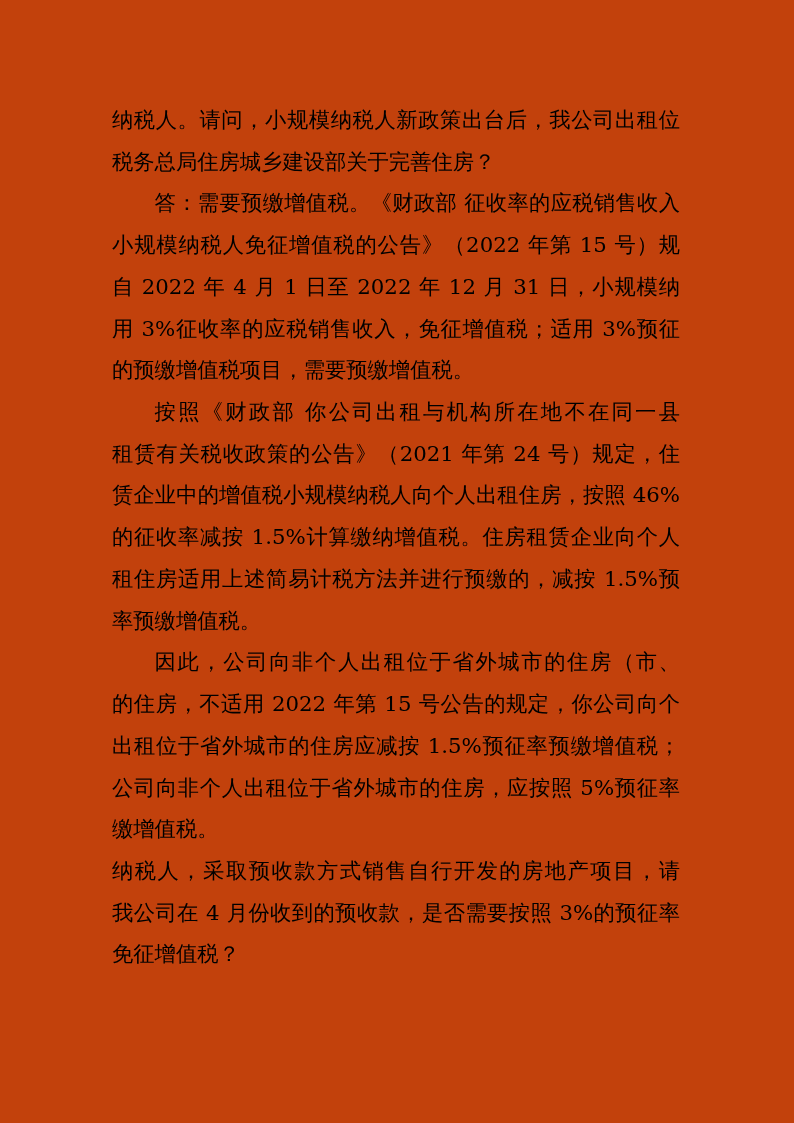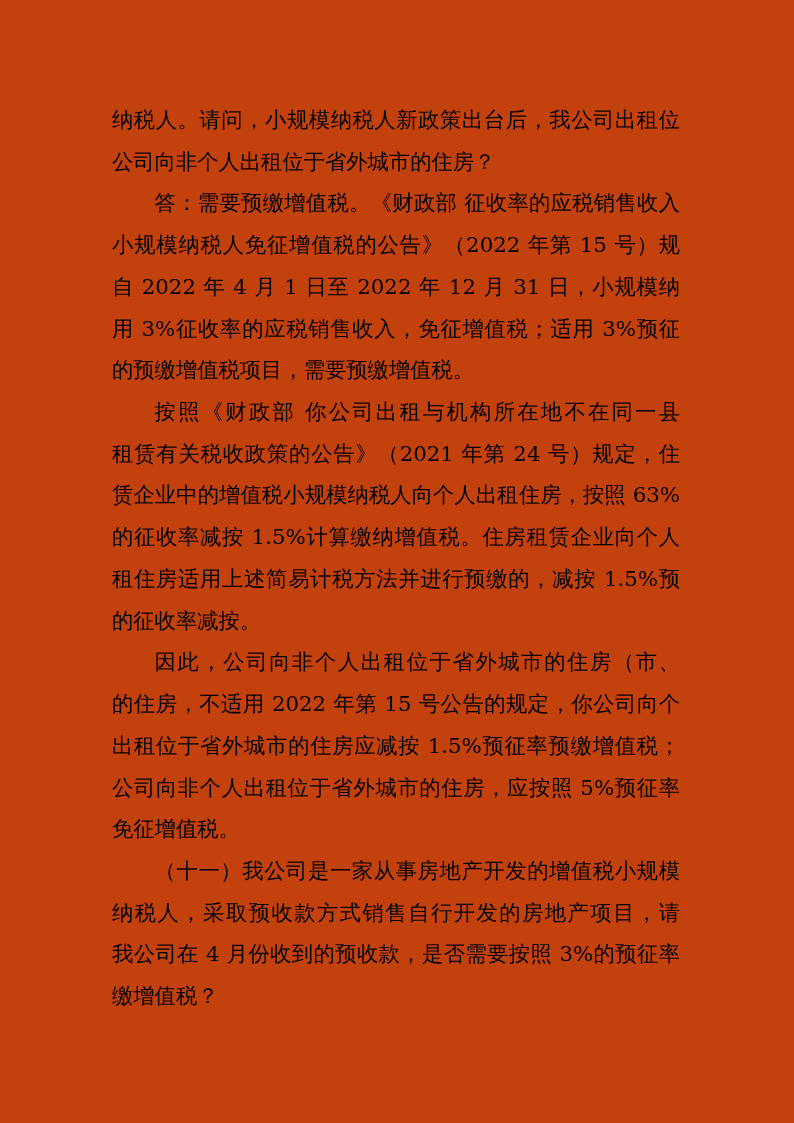--- a/index.html
+++ b/index.html
@@ -45,49 +45,48 @@
   }
 </style>
 </head>
 <body>
 
 <div class="page">
   <div class="text-block">
 
     <div class="paragraph">
       <div class="line">纳税人。请问，小规模纳税人新政策出台后，我公司出租位</div>
-      <div class="line end">公司向非个人出租位于省外城市的住房？</div>
+      <div class="line end">税务总局住房城乡建设部关于完善住房？</div>
     </div>
 
     <div class="paragraph">
       <div class="line indent">答：需要预缴增值税。《财政部 征收率的应税销售收入</div>
       <div class="line">小规模纳税人免征增值税的公告》（2022 年第 15 号）规定，</div>
       <div class="line">自 2022 年 4 月 1 日至 2022 年 12 月 31 日，小规模纳税人适</div>
       <div class="line">用 3%征收率的应税销售收入，免征增值税；适用 3%预征率</div>
       <div class="line end">的预缴增值税项目，需要预缴增值税。</div>
     </div>
 
     <div class="paragraph">
       <div class="line indent">按照《财政部 你公司出租与机构所在地不在同一县</div>
       <div class="line">租赁有关税收政策的公告》（2021 年第 24 号）规定，住房租</div>
-      <div class="line">赁企业中的增值税小规模纳税人向个人出租住房，按照 63%</div>
+      <div class="line">赁企业中的增值税小规模纳税人向个人出租住房，按照 46%</div>
       <div class="line">的征收率减按 1.5%计算缴纳增值税。住房租赁企业向个人出</div>
       <div class="line">租住房适用上述简易计税方法并进行预缴的，减按 1.5%预征</div>
-      <div class="line end">的征收率减按。</div>
+      <div class="line end">率预缴增值税。</div>
     </div>
 
     <div class="paragraph">
       <div class="line indent">因此，公司向非个人出租位于省外城市的住房（市、区）</div>
       <div class="line">的住房，不适用 2022 年第 15 号公告的规定，你公司向个人</div>
       <div class="line">出租位于省外城市的住房应减按 1.5%预征率预缴增值税；你</div>
       <div class="line">公司向非个人出租位于省外城市的住房，应按照 5%预征率预</div>
-      <div class="line end">免征增值税。</div>
+      <div class="line end">缴增值税。</div>
     </div>
 
     <div class="paragraph">
-      <div class="line indent">（十一）我公司是一家从事房地产开发的增值税小规模</div>
       <div class="line">纳税人，采取预收款方式销售自行开发的房地产项目，请问，</div>
       <div class="line">我公司在 4 月份收到的预收款，是否需要按照 3%的预征率预</div>
-      <div class="line end">缴增值税？</div>
+      <div class="line end">免征增值税？</div>
     </div>
 
   </div>
 </div>
 
 </body></html>

